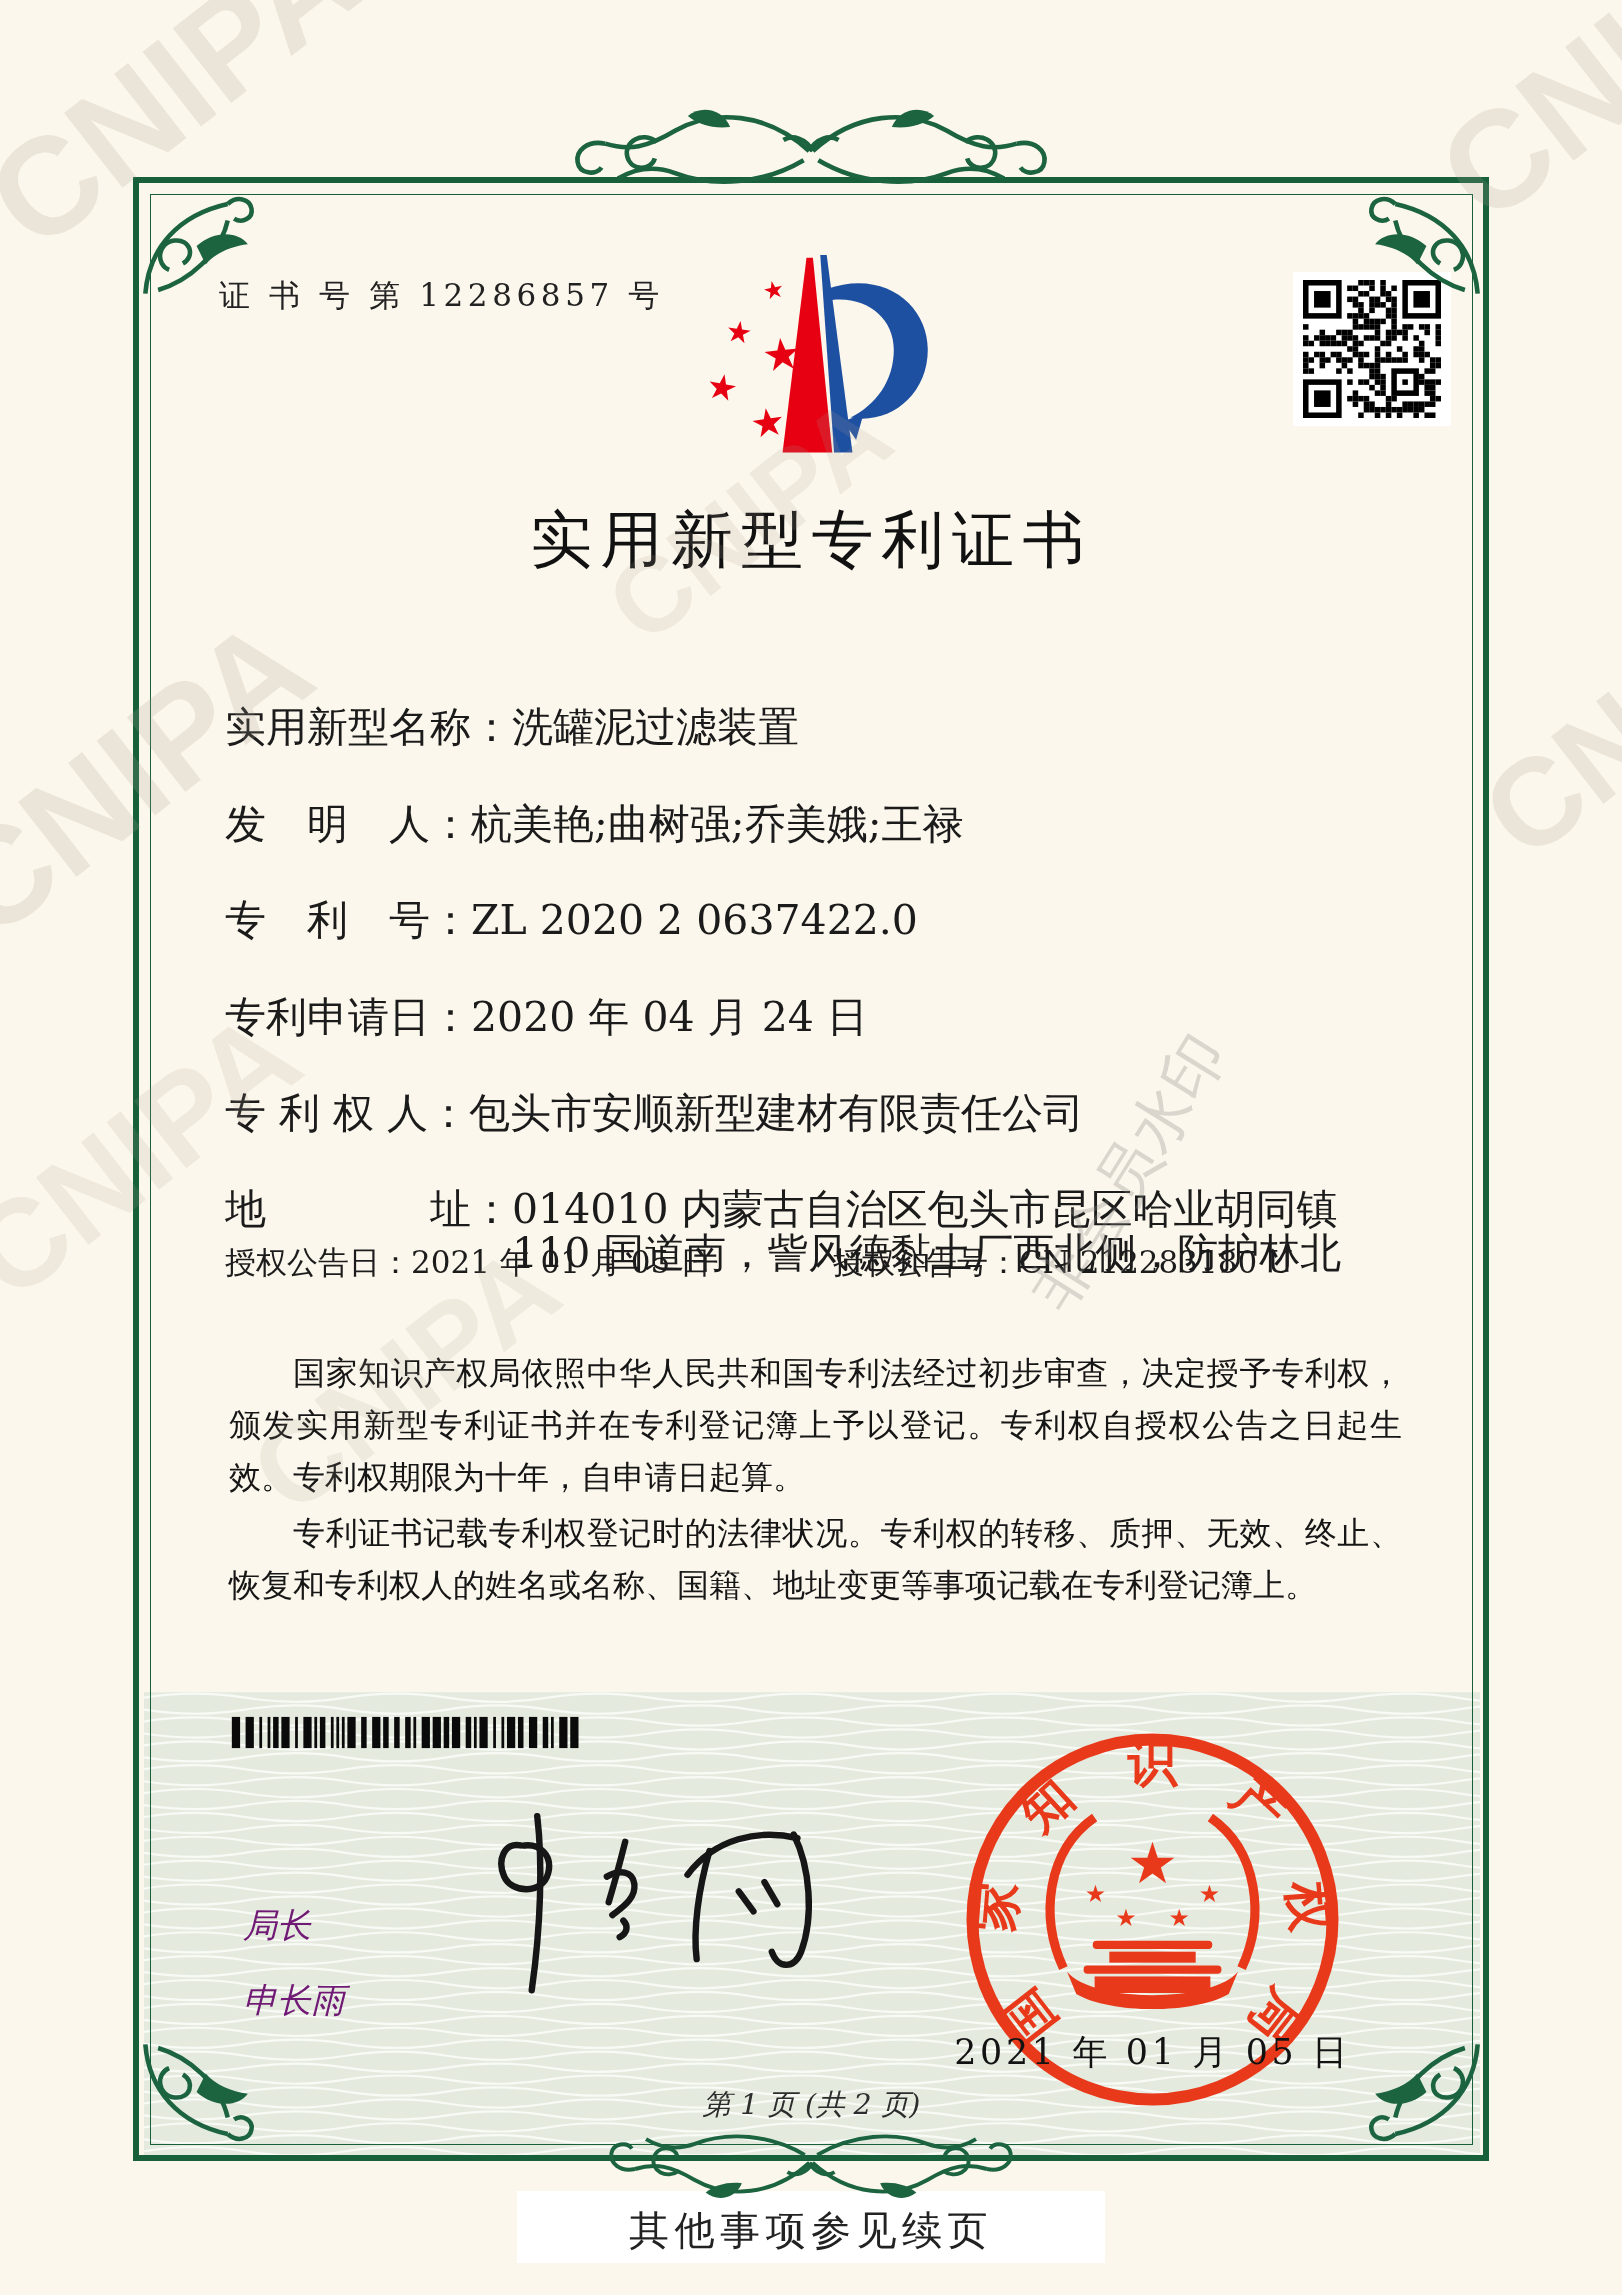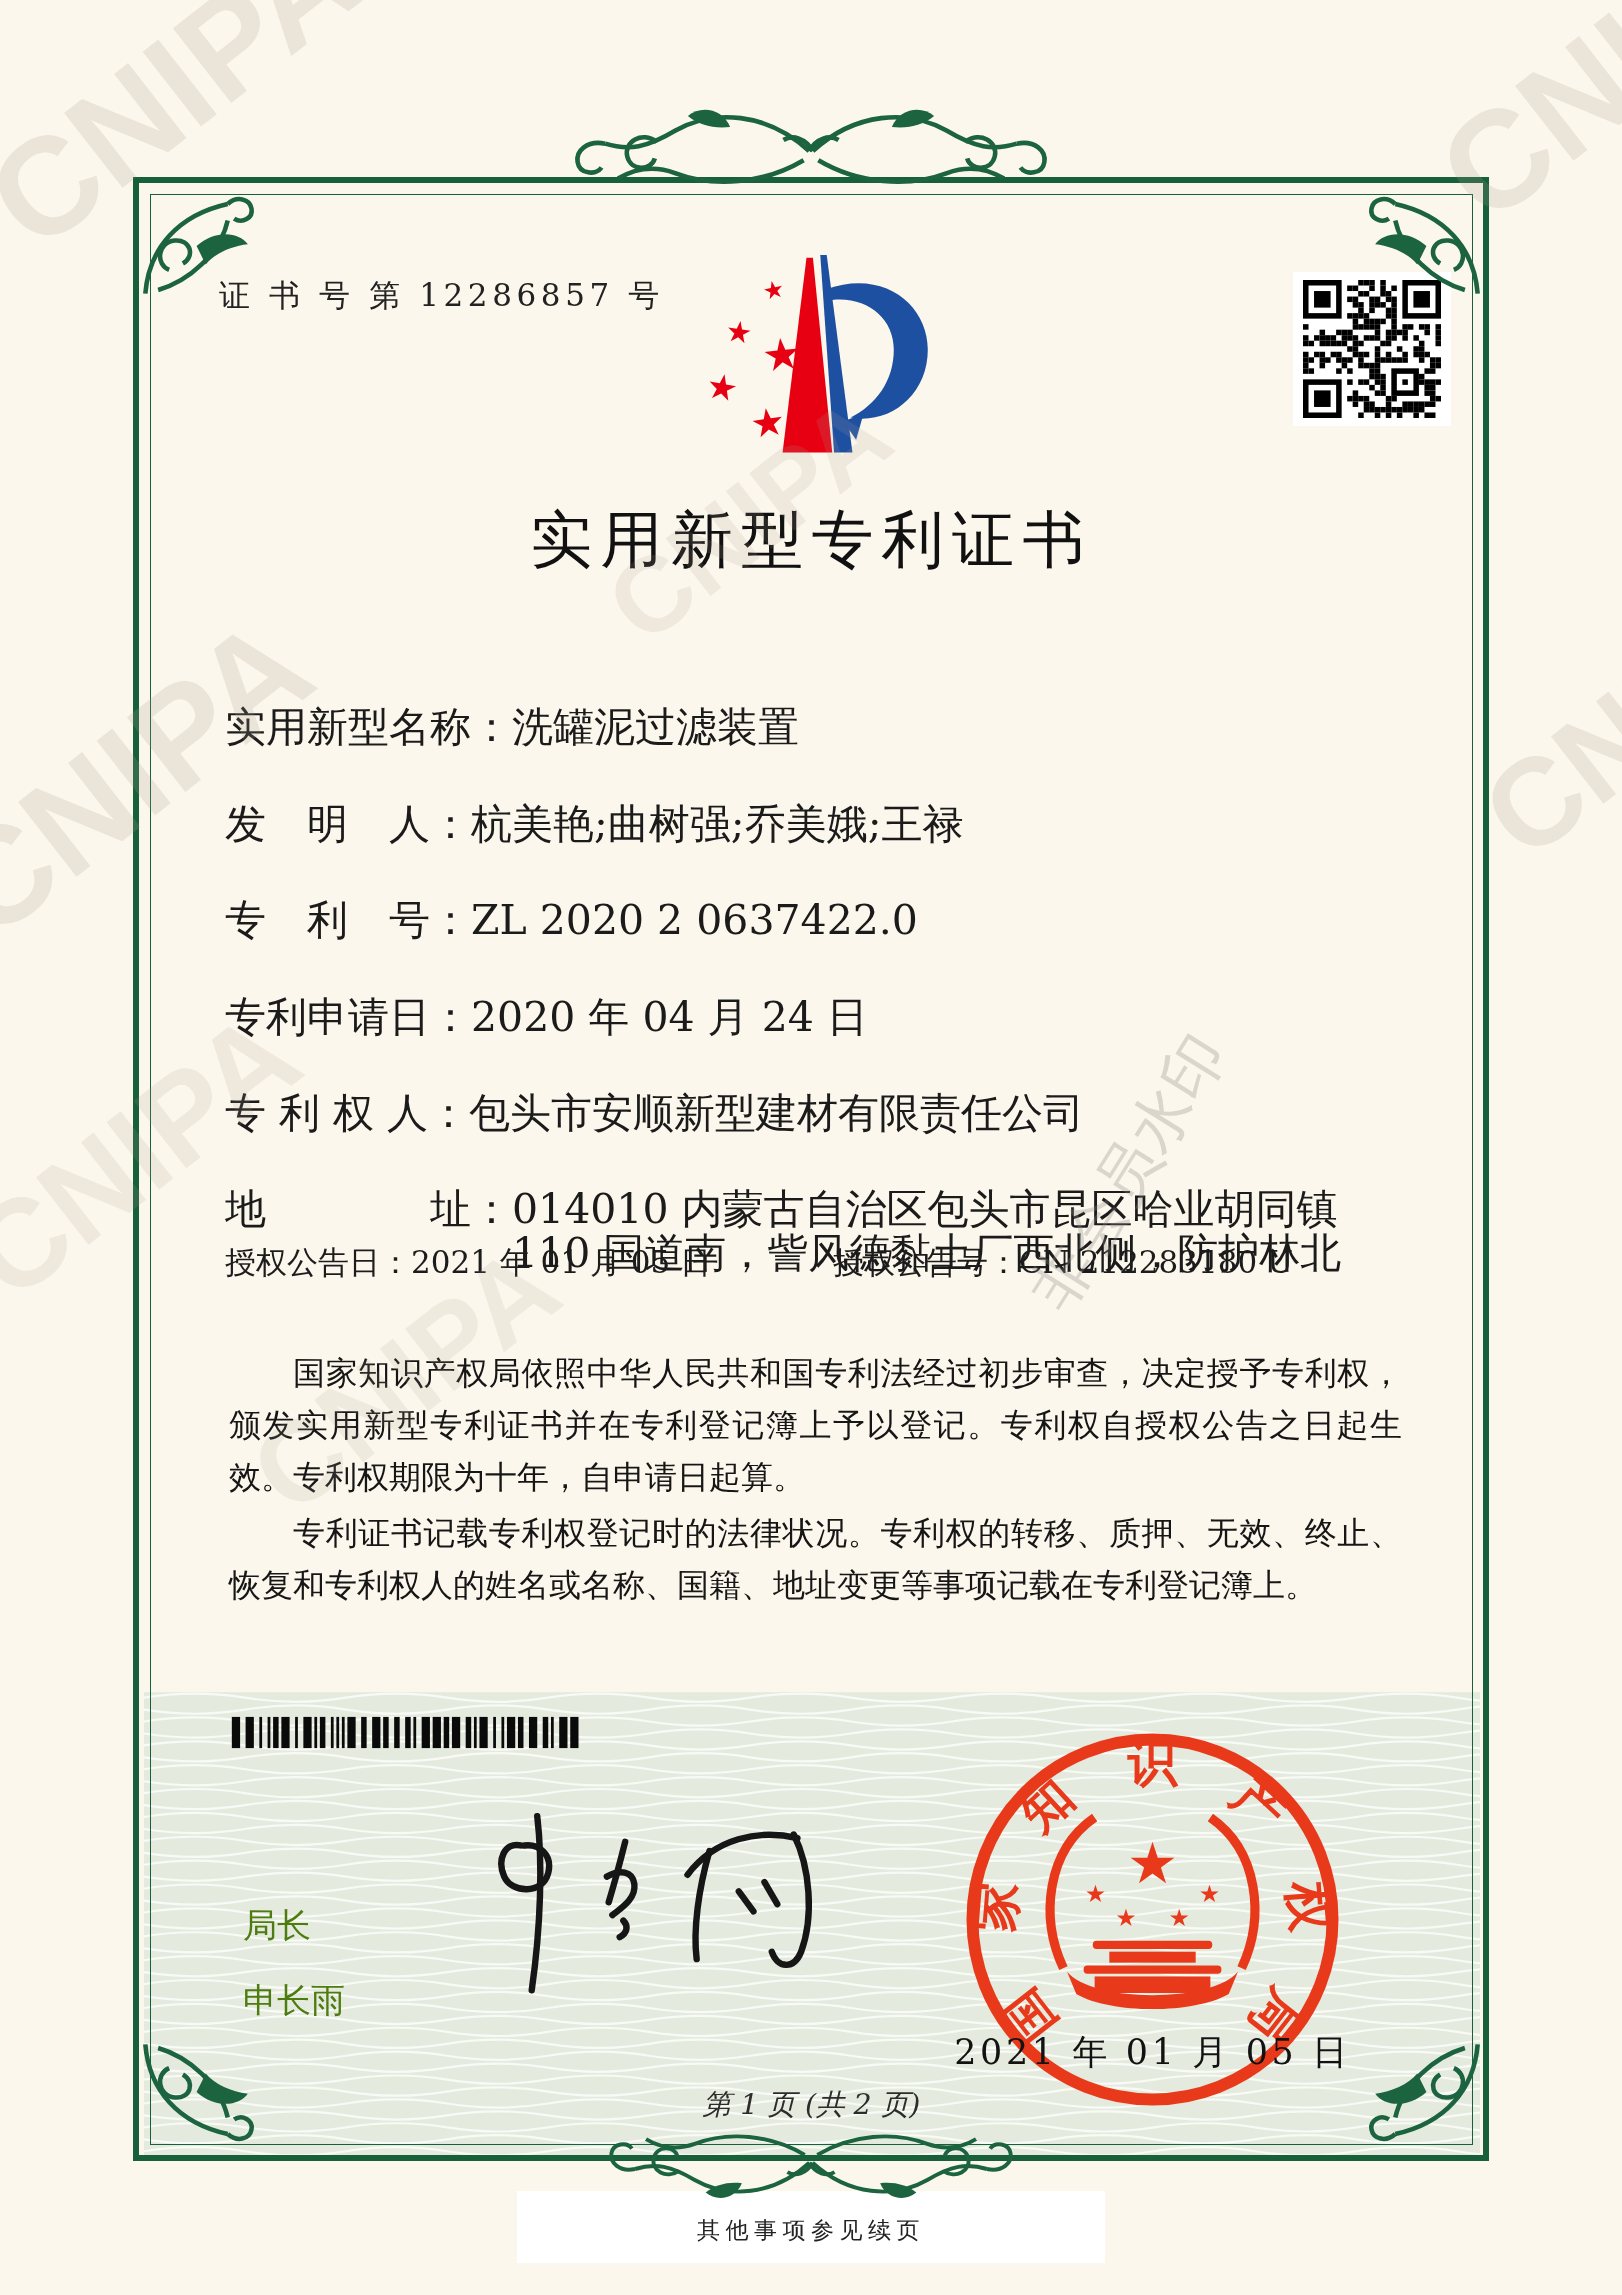--- a/index.html
+++ b/index.html
@@ -31,27 +31,27 @@
   .flabel{flex:0 0 225px;white-space:nowrap;}
   .fvalue{flex:1;}
   .f0{top:705px}.f1{top:802px}.f2{top:898px}.f3{top:995px}.f4{top:1091px}.f5{top:1187px}
   .grant{position:absolute;top:1240px;left:225px;width:1185px;font-size:31px;line-height:44px;}
   .grant .pair2{position:absolute;left:608px;top:0;}
   .body-text{position:absolute;left:225px;top:1343px;width:1181px;font-size:32px;line-height:52px;
     text-align:justify;color:#161616;}
   .body-text p{margin:4px;text-indent:2em;}
   .barcode{position:absolute;left:230px;top:1715px;}
   .director{position:absolute;left:243px;top:1888px;font-family:"Liberation Sans",sans-serif;
-    font-size:34px;line-height:75px;color:#4d7c0f;z-index:2;}
+    font-size:34px;line-height:75px;color:#701a75;z-index:2;font-style:italic;}
   .sig{position:absolute;left:478px;top:1807px;z-index:2;}
   .seal{position:absolute;left:955px;top:1722px;z-index:2;}
   .page-num{position:absolute;left:0;top:2086px;width:100%;text-align:center;font-size:28.5px;color:#2c2c2c;z-index:2;font-style:italic;}
   .cont-box{position:absolute;left:517px;top:2191px;width:588px;height:72px;background:#ffffff;
     display:flex;align-items:center;justify-content:center;z-index:2;}
-  .cont-box span{font-size:23px;letter-spacing:5.5px;color:#222;margin-top:7px;}
+  .cont-box span{font-size:40px;letter-spacing:5.5px;color:#222;margin-top:7px;}
 </style>
 </head>
 <body>
 
 <div class="page">
 
   <svg id="waves" width="1336" height="464" viewBox="0 0 1455 505">
       <rect width="1455" height="505" fill="#e5eadf"></rect>
       <path d="M0 6 q55 -9 110 0 q55 9 110 0 q55 -9 110 0 q55 9 110 0 q55 -9 110 0 q55 9 110 0 q55 -9 110 0 q55 9 110 0 q55 -9 110 0 q55 9 110 0 q55 -9 110 0 q55 9 110 0 q55 -9 110 0 q55 9 110 0" fill="none" stroke="#f8faf5" stroke-width="2.4"></path>
       <path d="M0 19 q55 9 110 0 q55 -9 110 0 q55 9 110 0 q55 -9 110 0 q55 9 110 0 q55 -9 110 0 q55 9 110 0 q55 -9 110 0 q55 9 110 0 q55 -9 110 0 q55 9 110 0 q55 -9 110 0 q55 9 110 0 q55 -9 110 0" fill="none" stroke="#f8faf5" stroke-width="2.4"></path>

